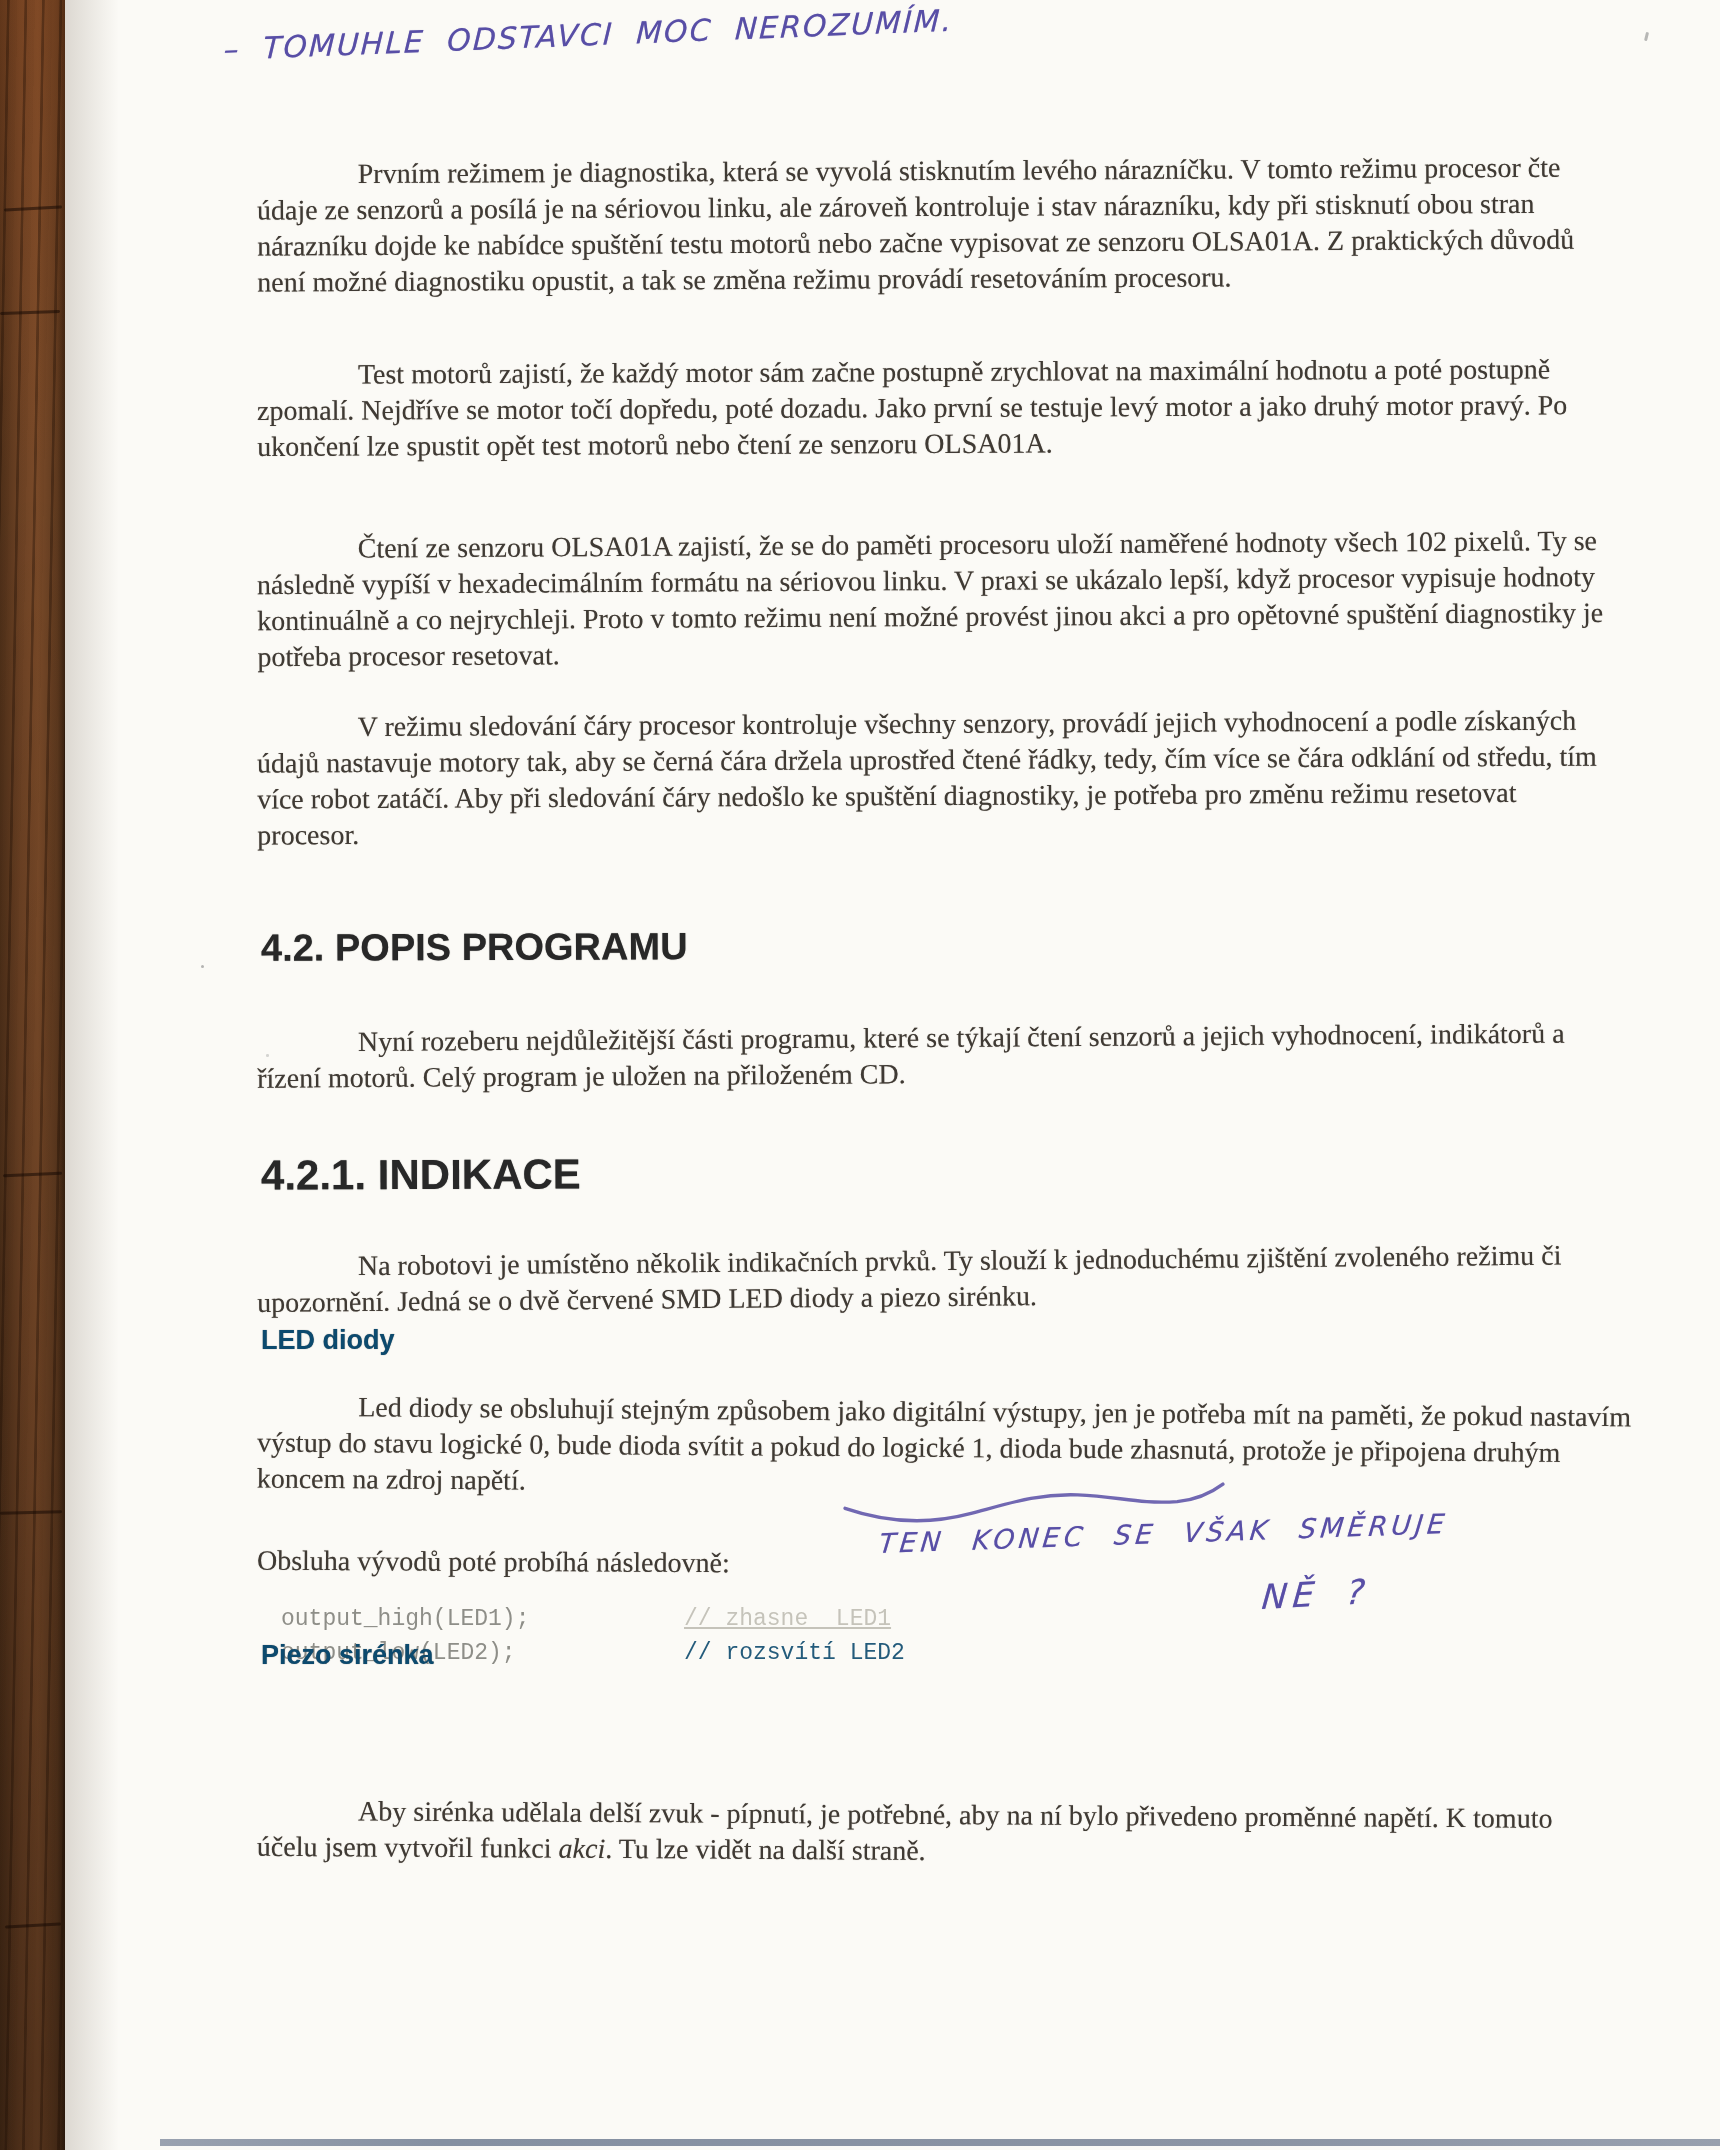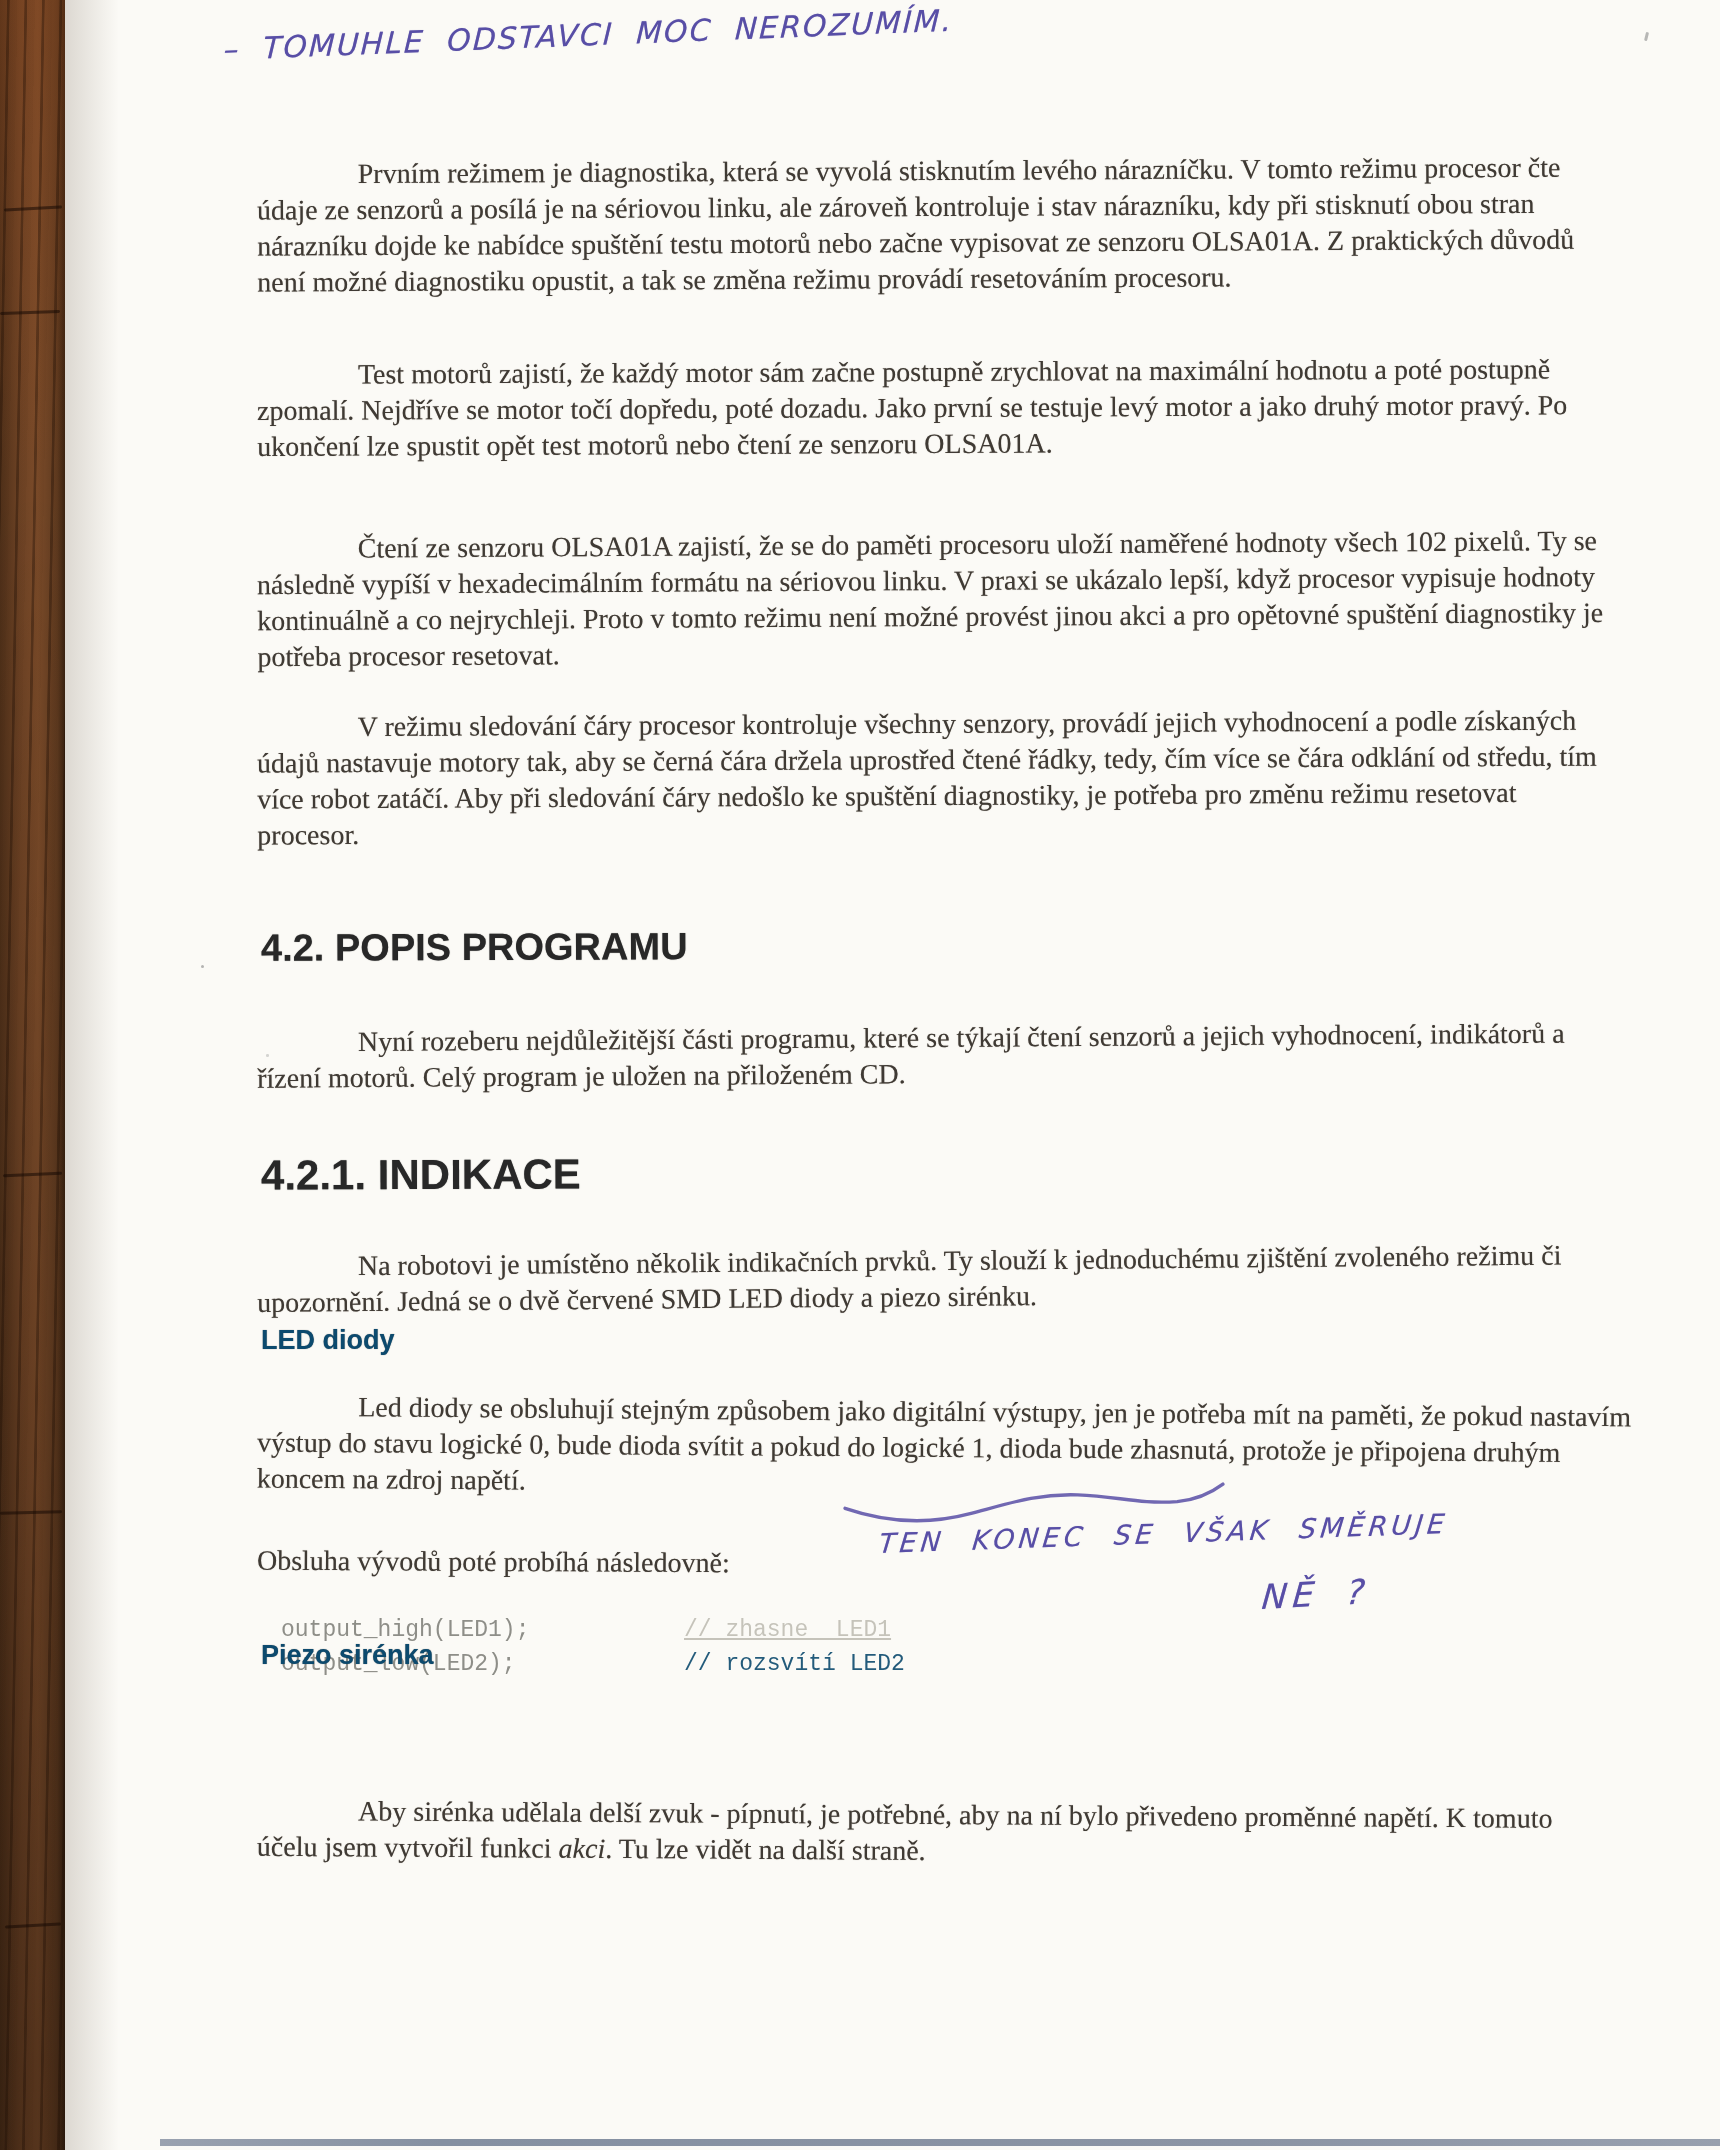--- a/index.html
+++ b/index.html
@@ -30,21 +30,21 @@
   .hsans{
     position:absolute;font-family:"Liberation Sans","DejaVu Sans",sans-serif;
     font-weight:bold;color:#282828;text-shadow:0 0 1px rgba(40,40,40,.6);
   }
   .h-main{font-size:38px;}
   .h-sub{font-size:42px;}
   .h-small{font-size:27px;color:#0c4a6e;}
   
   .codeline{
     position:absolute;font-family:"Liberation Mono","DejaVu Sans Mono",monospace;
-    font-size:23px;color:#8e8e88;white-space:pre;margin-top:11px;
+    font-size:23px;color:#8e8e88;white-space:pre;
   }
   .codeline .comment{position:absolute;left:403px;top:0;}
   .c1{color:#bcbab0;opacity:.85;text-decoration:underline;}
   .c2{color:#0c4a6e;opacity:.9;}
   
   .ink{
     position:absolute;color:#584ea6;
     font-family:"DejaVu Sans",sans-serif;font-style:italic;
     letter-spacing:2px;word-spacing:10.8px;
     text-shadow:0 0 0.7px rgba(88,78,166,.55);

